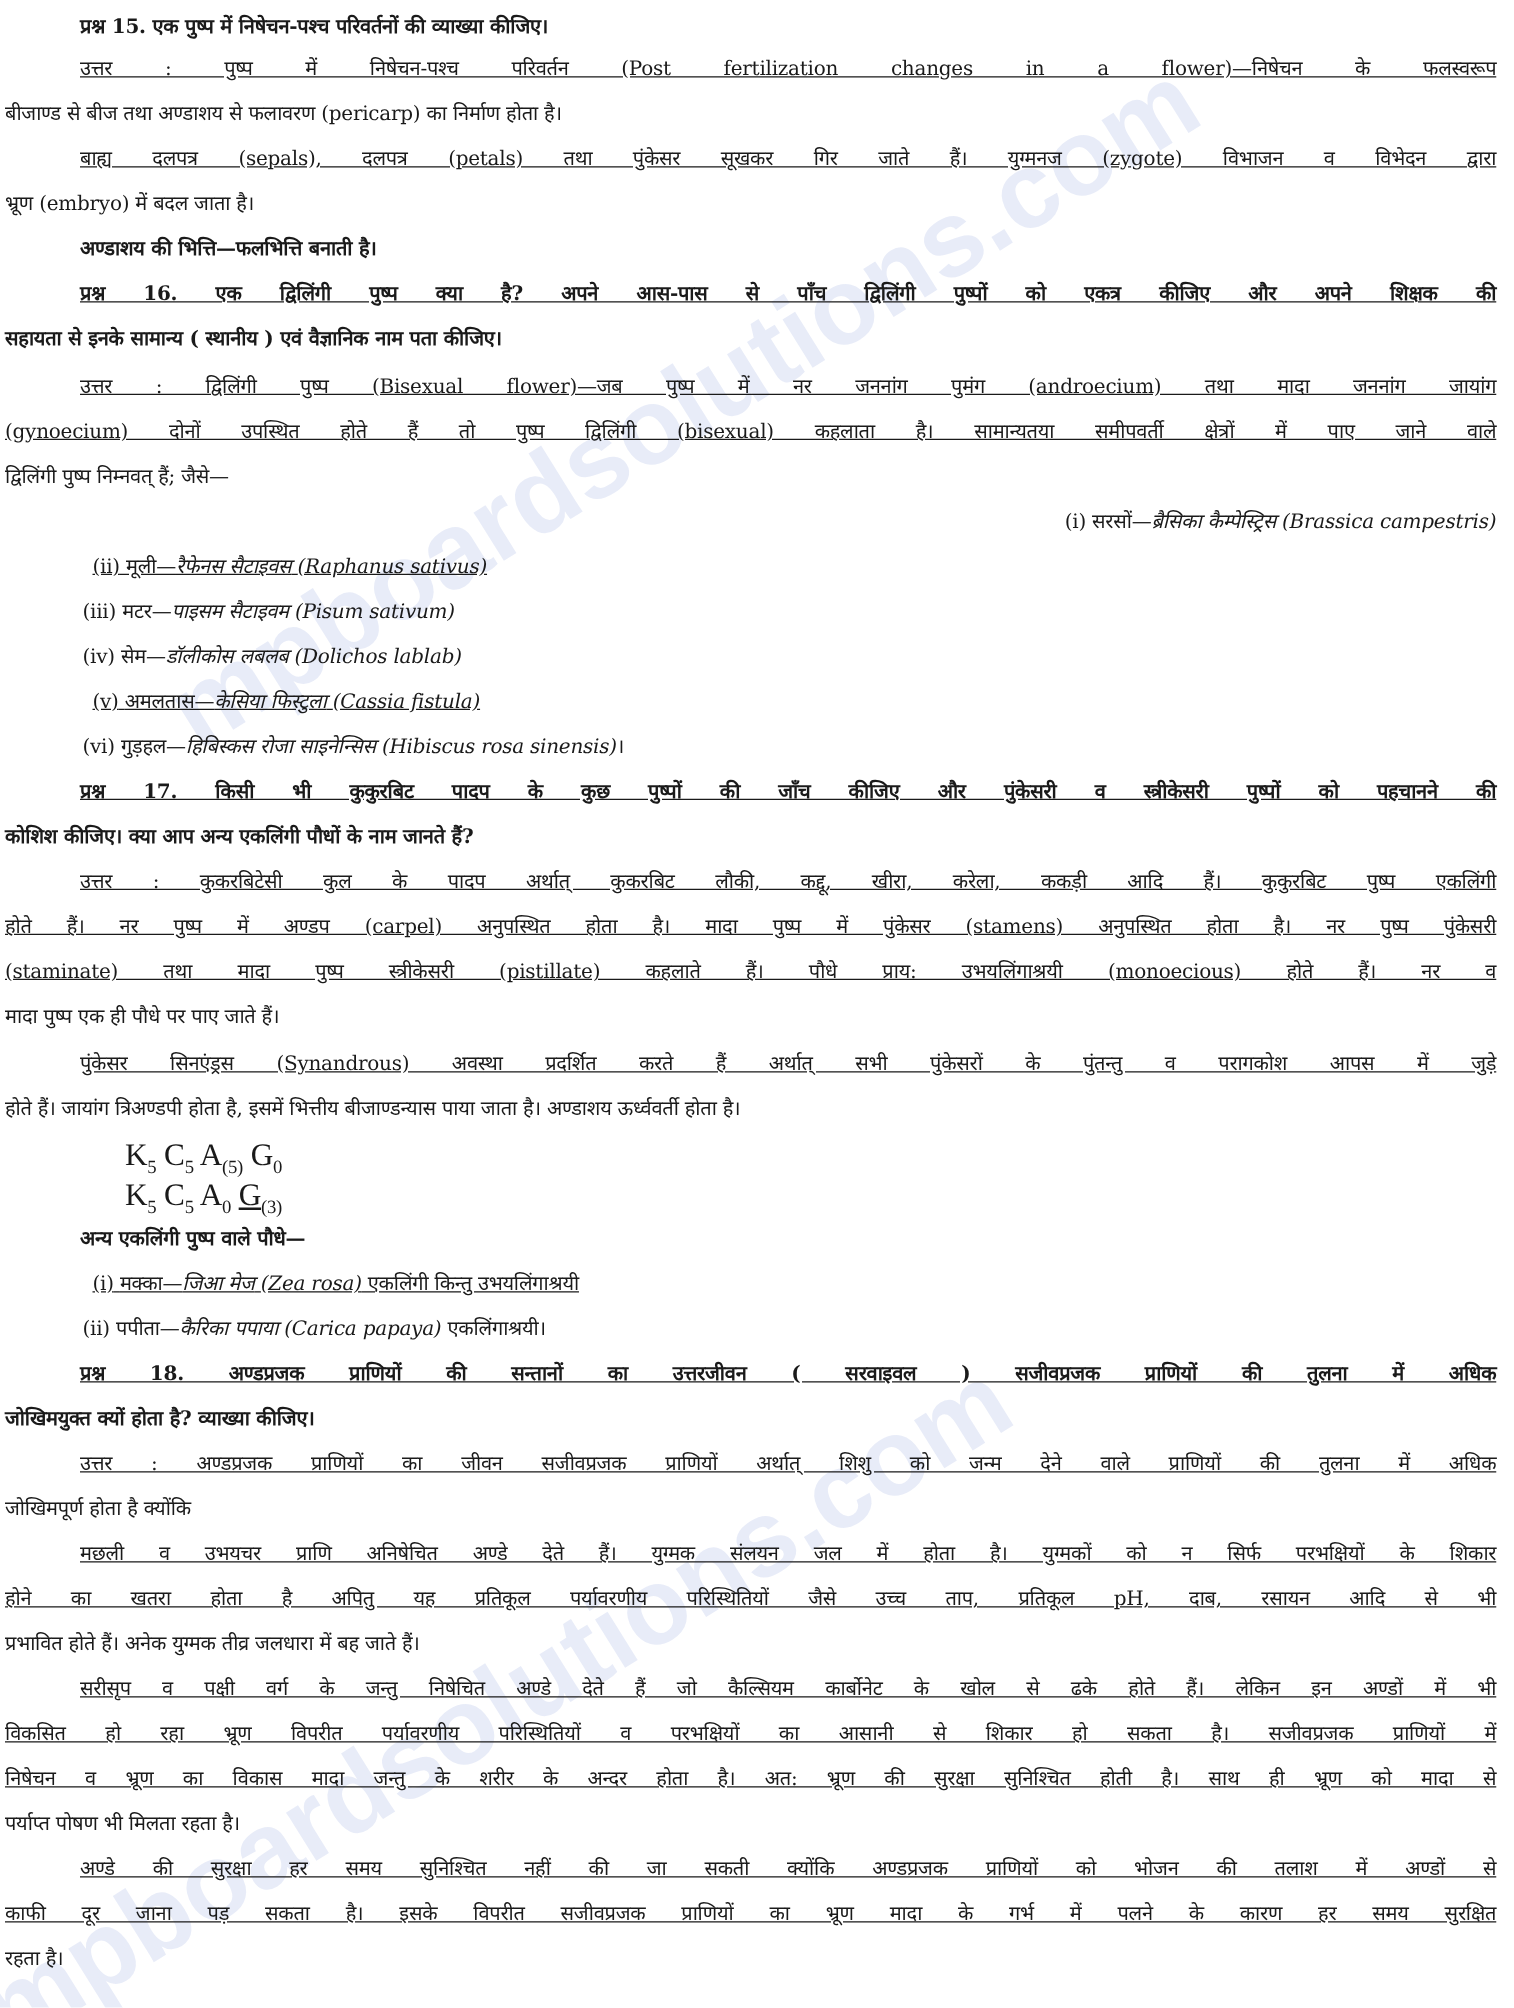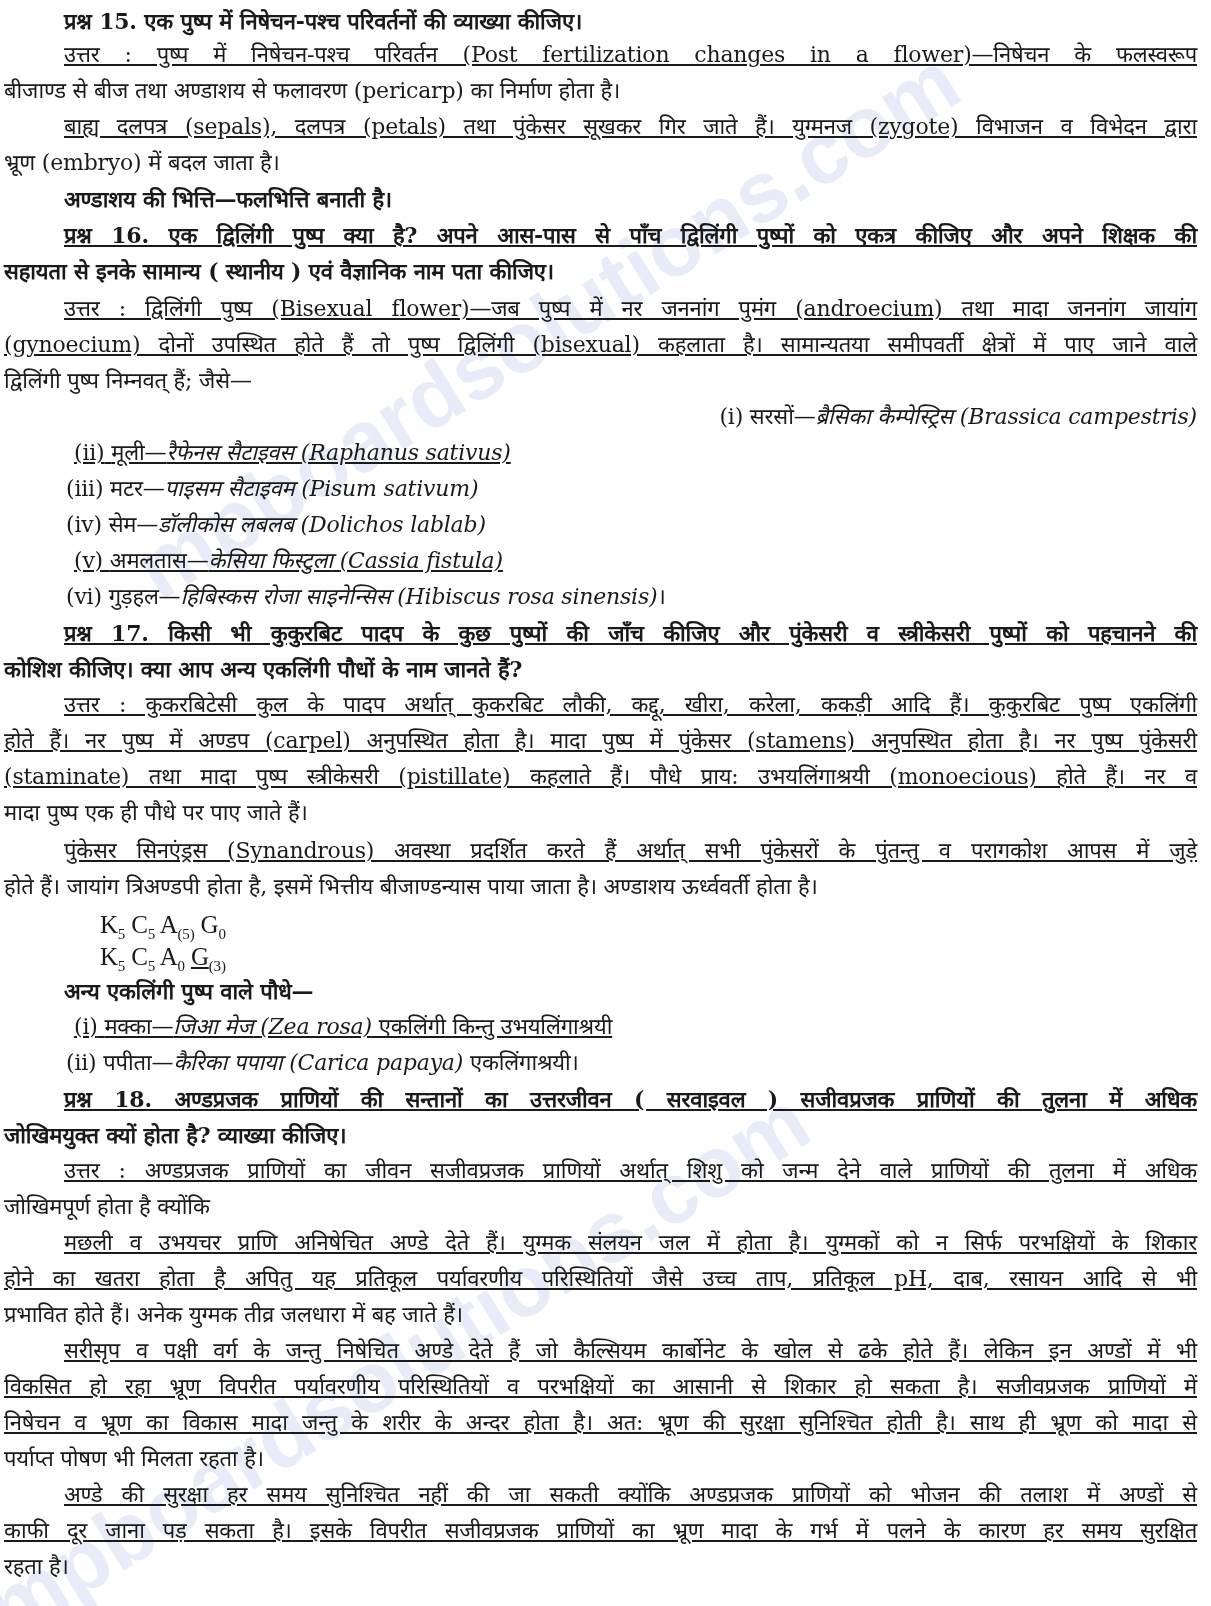--- a/index.html
+++ b/index.html
@@ -3,21 +3,21 @@
 <meta charset="utf-8">
 <style>
   html, body { margin: 0; padding: 0; background: #ffffff; }
   body {
     width: 1211px; height: 1606px; overflow: hidden; position: relative;
     font-family: "DejaVu Serif", serif; color: #1a1a1a;
   }
   .page { position: absolute; left: 0; top: 0; width: 1211px; height: 1606px; }
   .line {
     position: absolute; left: 4px; right: 14px; white-space: nowrap;
-    font-size: 22px; line-height: 30px; letter-spacing: -0.2px;
+    font-size: 16px; line-height: 30px; letter-spacing: -0.2px;
   }
   .ind { left: 64px; }
   .li1 { left: 80px; text-align: right; }
   .li2 { left: 74px; text-decoration: underline; }
   .li3 { left: 66px; }
   .q { font-weight: bold; }
   .just { text-align-last: justify; text-align: justify; right: 14px; text-decoration: underline; }
   i { font-style: italic; }
   .formula { font-family: "Liberation Serif", serif; font-size: 25px; left: 100px; }
   .formula sub { font-size: 15px; }

